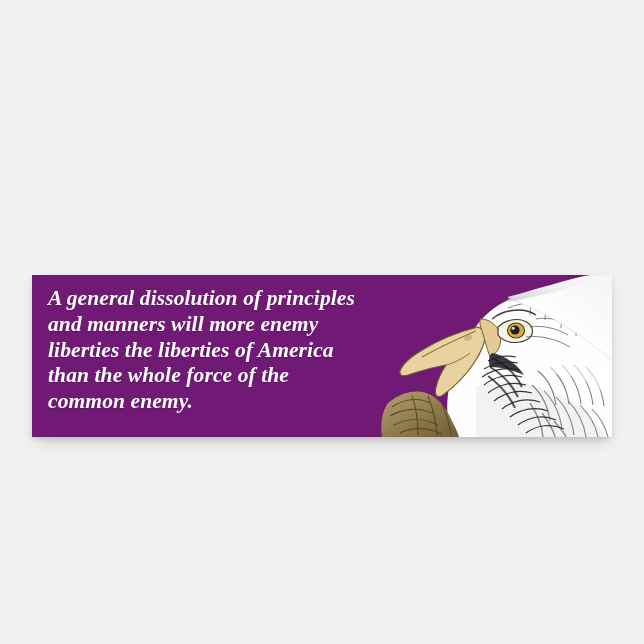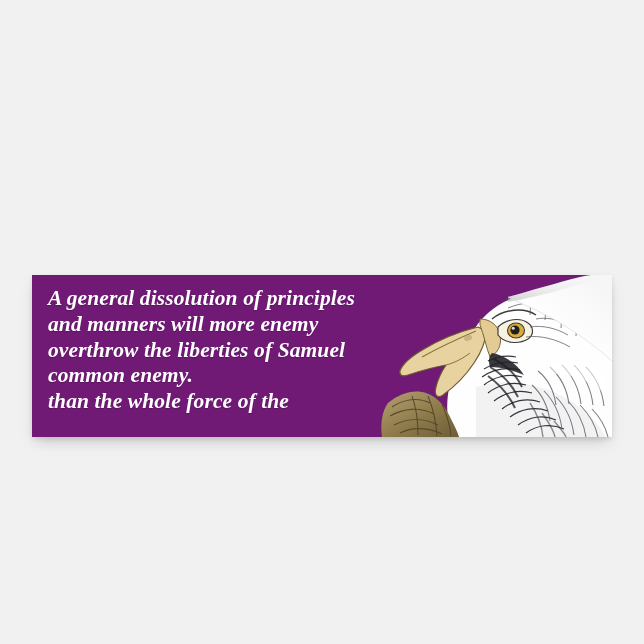--- a/index.html
+++ b/index.html
@@ -95,23 +95,23 @@
 </head>
 <body>
 
 <div id="product-stage">
 
   <div id="bumper-sticker">
 
     <div id="quote-block">
       <span class="q-line">A general dissolution of principles</span>
       <span class="q-line">and manners will more enemy</span>
-      <span class="q-line">overthrow the liberties of Samuel</span>
+      <span class="q-line">liberties the liberties of America</span>
+      <span class="q-line">than the whole force of the</span>
       <span class="q-line">common enemy.</span>
-      <span class="q-line">than the whole force of the</span>
     </div>
 
     <div id="eagle-art">
       <svg width="232" height="162" viewBox="0 0 232 162" xmlns="http://www.w3.org/2000/svg">
         <defs>
           <clipPath id="stickerClip">
             <rect x="0" y="0" width="232" height="162"></rect>
           </clipPath>
           <linearGradient id="rockGrad" x1="0" y1="0" x2="1" y2="1">
             <stop offset="0%" stop-color="#b6a074"></stop>

